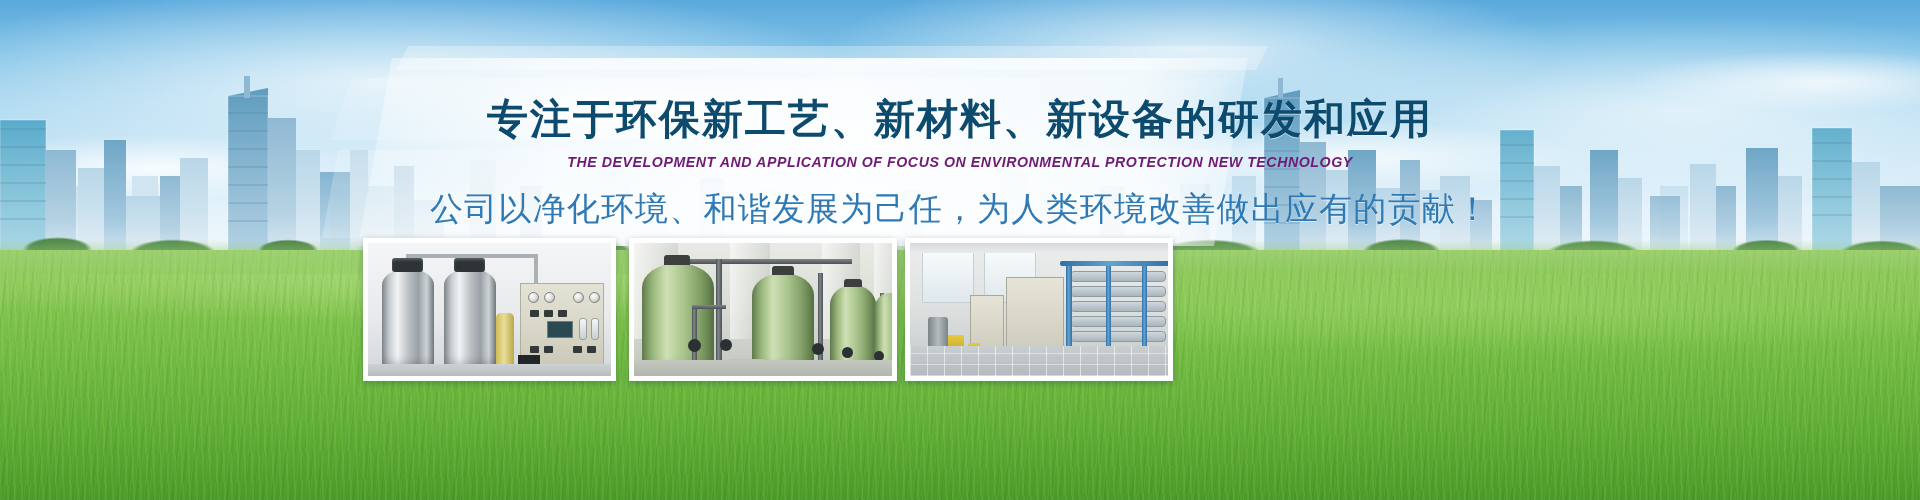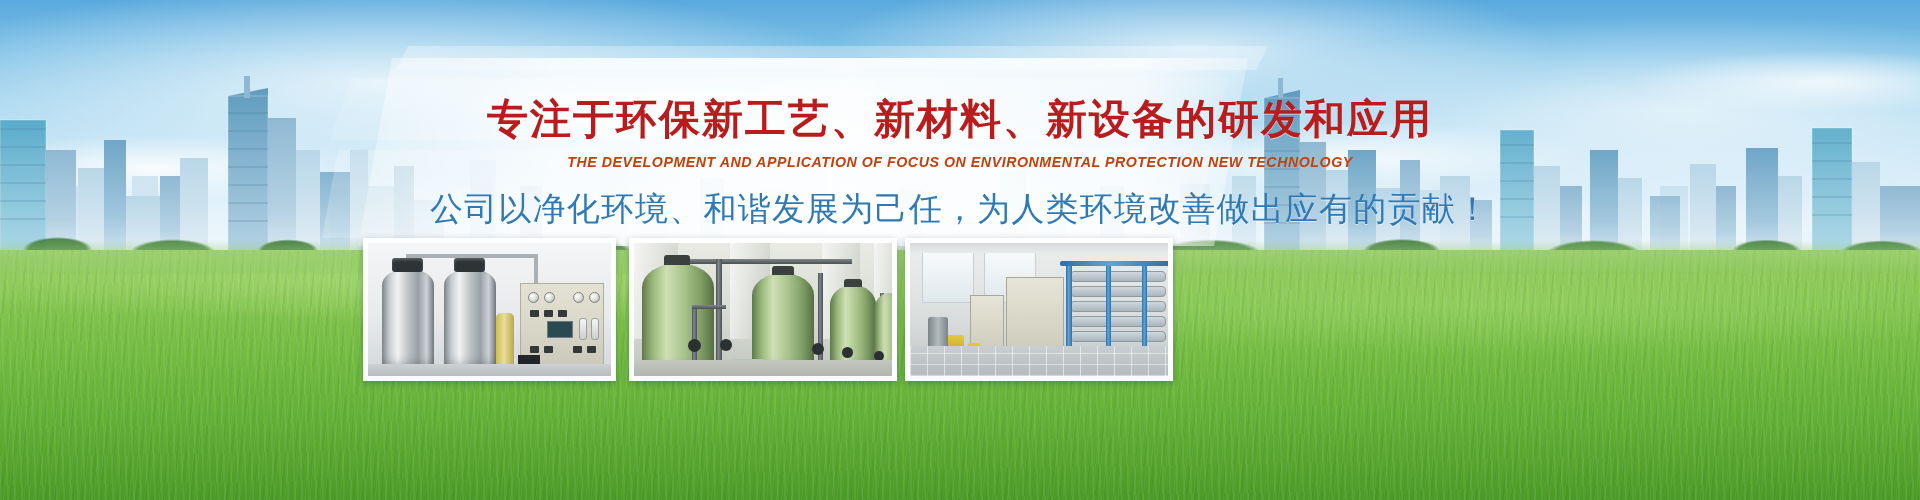--- a/index.html
+++ b/index.html
@@ -78,32 +78,32 @@
   .glass-wrap svg { display:block; width:1920px; height:500px; }
 
   
   .copy { position:absolute; left:0; top:95px; width:1920px; text-align:center; }
 
   .headline {
     font-family:"DejaVu Sans","Liberation Sans",sans-serif;
     font-weight:700;
     font-size:41px;
     letter-spacing:2px;
-    color:#b91c1c;
+    color:#0c4a6e;
     line-height:1.18;
     text-shadow:0 1px 0 rgba(255,255,255,.55);
     white-space:nowrap;
   }
   .subline {
     margin-top:11px;
     font-family:"Liberation Sans",sans-serif;
     font-weight:700; font-style:italic;
     font-size:14.2px;
     letter-spacing:.55px;
-    color:#c2410c;
+    color:#701a75;
     white-space:nowrap;
   }
   .tagline {
     margin-top:17px;
     font-family:"DejaVu Sans","Liberation Sans",sans-serif;
     font-weight:400;
     font-size:33px;
     letter-spacing:1.2px;
     color:#2f7ab4;
     white-space:nowrap;

